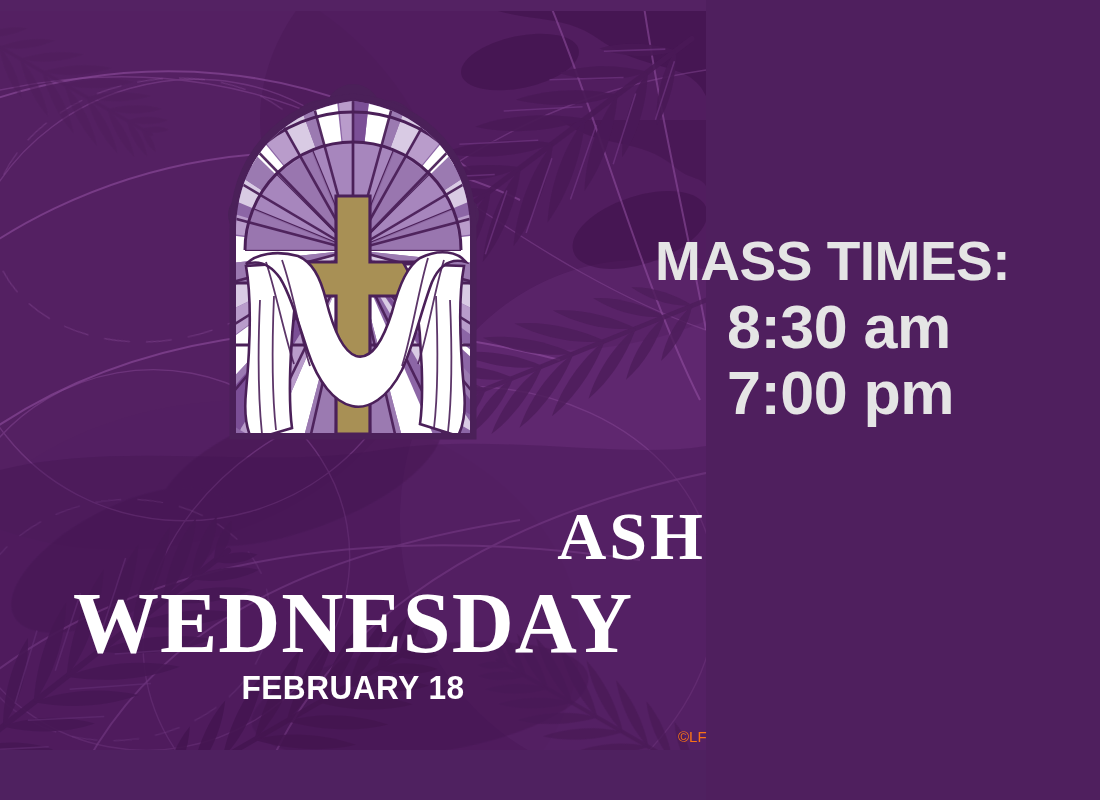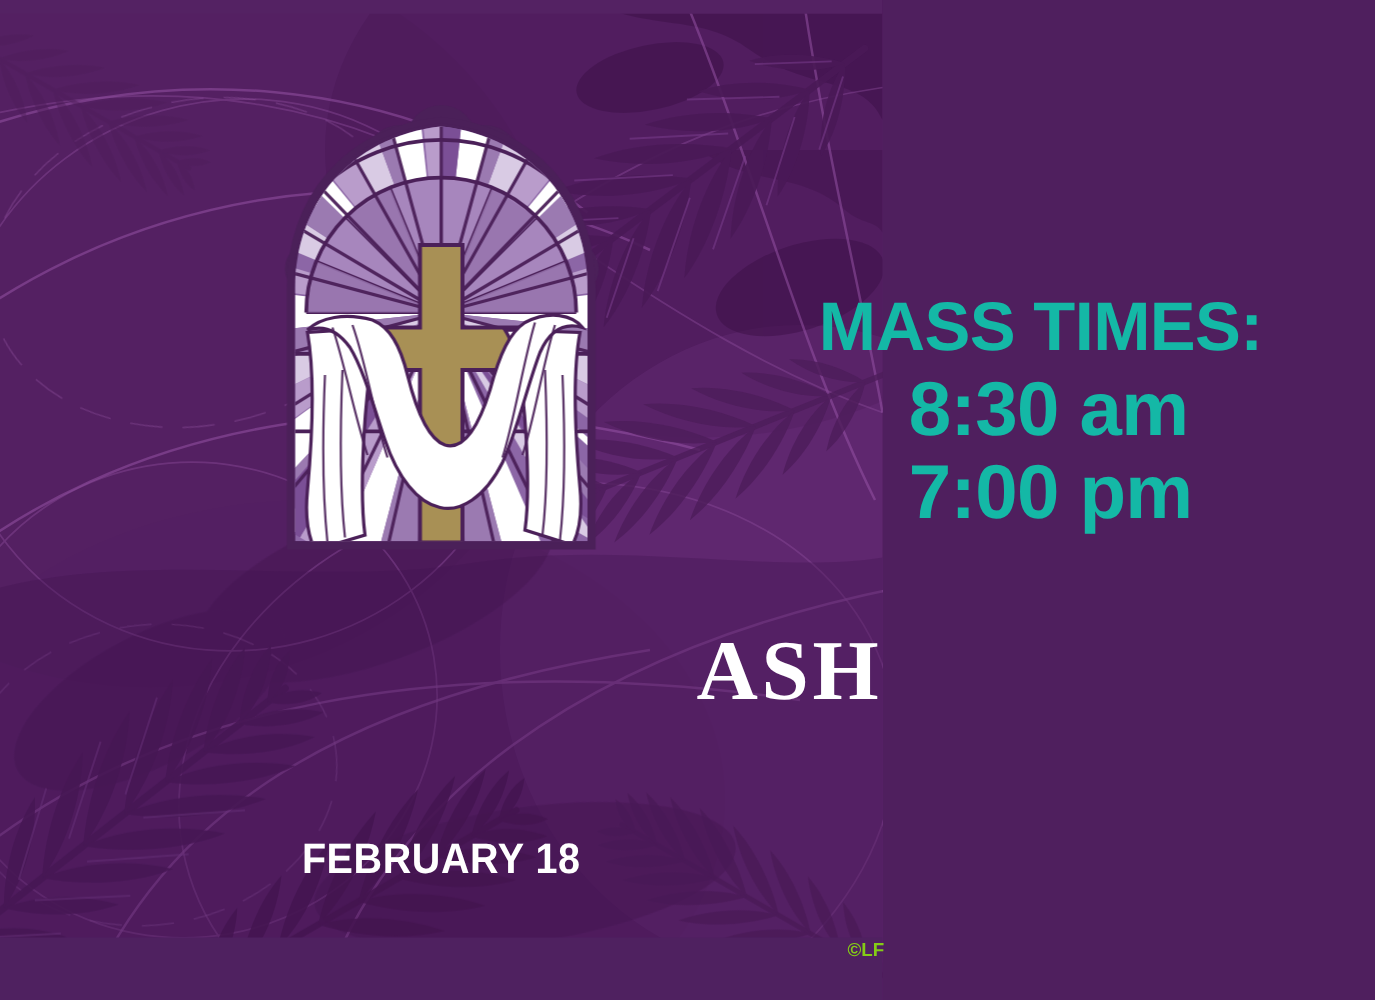--- a/index.html
+++ b/index.html
@@ -49,21 +49,21 @@
     top: 0;
     display: block;
   }
 
   
   .mass-block {
     position: absolute;
     left: 655px;
     top: 228px;
     width: 440px;
-    color: #14b8a6;
+    color: #e5e5e5;
   }
   .mass-heading {
     font-family: "Liberation Sans", sans-serif;
     font-weight: bold;
     font-size: 55px;
     line-height: 66px;
     letter-spacing: -0.5px;
     white-space: nowrap;
   }
   .mass-time {
@@ -117,26 +117,25 @@
     color: #ffffff;
     transform: scaleX(0.93);
   }
 
   
   .copyright {
     position: absolute;
     left: 678px;
     top: 728px;
     font-family: "Liberation Sans", sans-serif;
-    font-weight: bold;
+    font-weight: normal;
     font-size: 15px;
-    color: #84cc16;
+    color: #f97316;
     letter-spacing: 0px;
     white-space: nowrap;
-    margin-top: 24px;
   }
 </style>
 </head>
 <body>
 
 <div id="slide">
 
   <div class="right-panel"></div>
 
   <div class="art-panel">
@@ -488,18 +487,19 @@
   </div>
 
   <div class="mass-block">
     <div class="mass-heading">MASS TIMES:</div>
     <div class="mass-time">8:30 am</div>
     <div class="mass-time">7:00 pm</div>
   </div>
 
   <div class="title-ash">ASH</div>
 
+  <div class="title-wednesday">WEDNESDAY</div>
 
   <div class="title-date">FEBRUARY 18</div>
 
   <div class="copyright">©LF</div>
 
 </div>
 
 </body></html>

